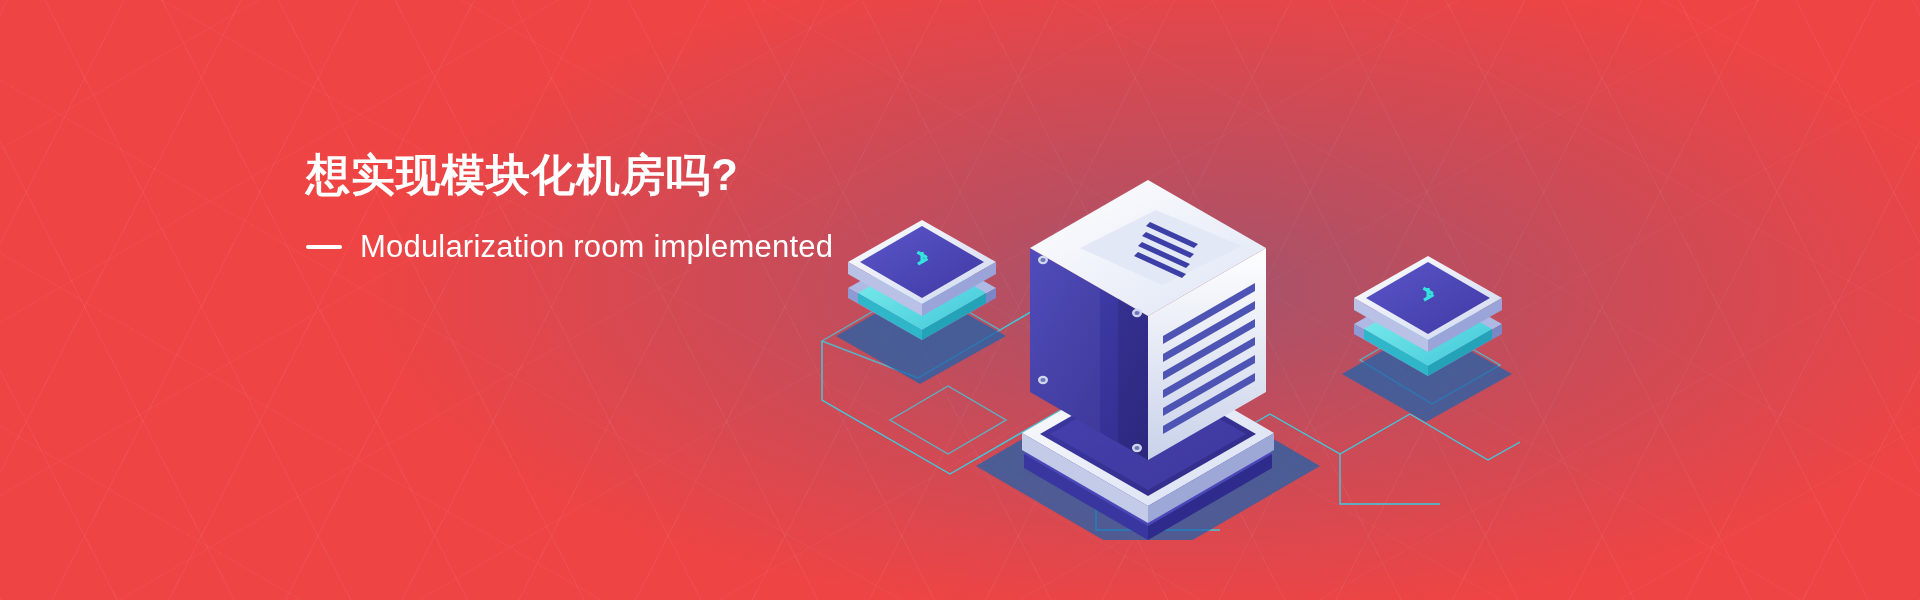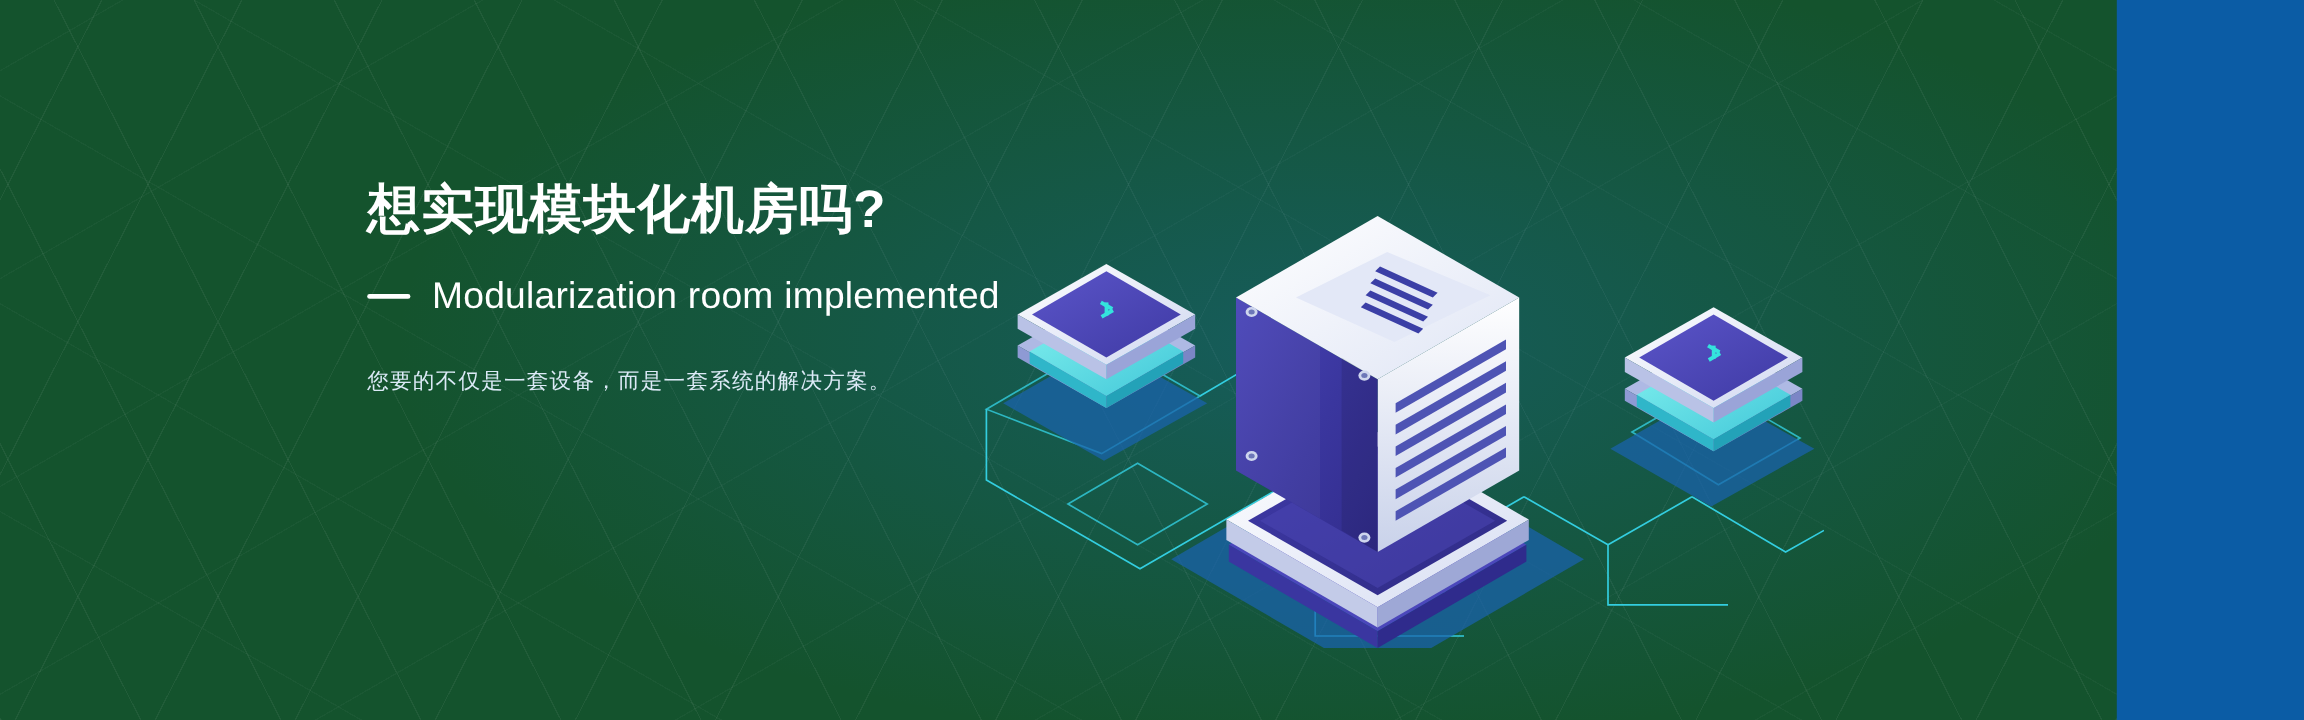--- a/index.html
+++ b/index.html
@@ -5,23 +5,23 @@
   * { margin:0; padding:0; box-sizing:border-box; }
   html, body { width:1920px; height:600px; }
   body {
     font-family: "Liberation Sans", "DejaVu Sans", sans-serif;
     background:#0b5ca5;
     overflow:hidden;
   }
 
   .banner {
     position:relative;
-    width:1764px;
+    width:1920px;
     height:600px;
-    background:#14532d;
+    background:#ef4444;
     overflow:hidden;
   }
 
   
   .lattice {
     position:absolute;
     inset:0;
     background-image:
       repeating-linear-gradient(63deg,
         rgba(255,255,255,0.055) 0px,
@@ -123,21 +123,20 @@
 
   <div class="copy">
 
     <div class="headline">想实现模块化机房吗?</div>
 
     <div class="sub-row">
       <span class="rule"></span>
       <span class="subhead">Modularization room implemented</span>
     </div>
 
-    <div class="desc">您要的不仅是一套设备，而是一套系统的解决方案。</div>
   </div>
 
   <div class="art">
     <svg viewBox="0 0 720 480" xmlns="http://www.w3.org/2000/svg">
       <defs>
         <linearGradient id="gBodyR" x1="0" y1="0" x2="0" y2="1">
           <stop offset="0%" stop-color="#ffffff"></stop>
           <stop offset="100%" stop-color="#c9d2ea"></stop>
         </linearGradient>
         <linearGradient id="gBodyTop" x1="0" y1="0" x2="1" y2="1">

